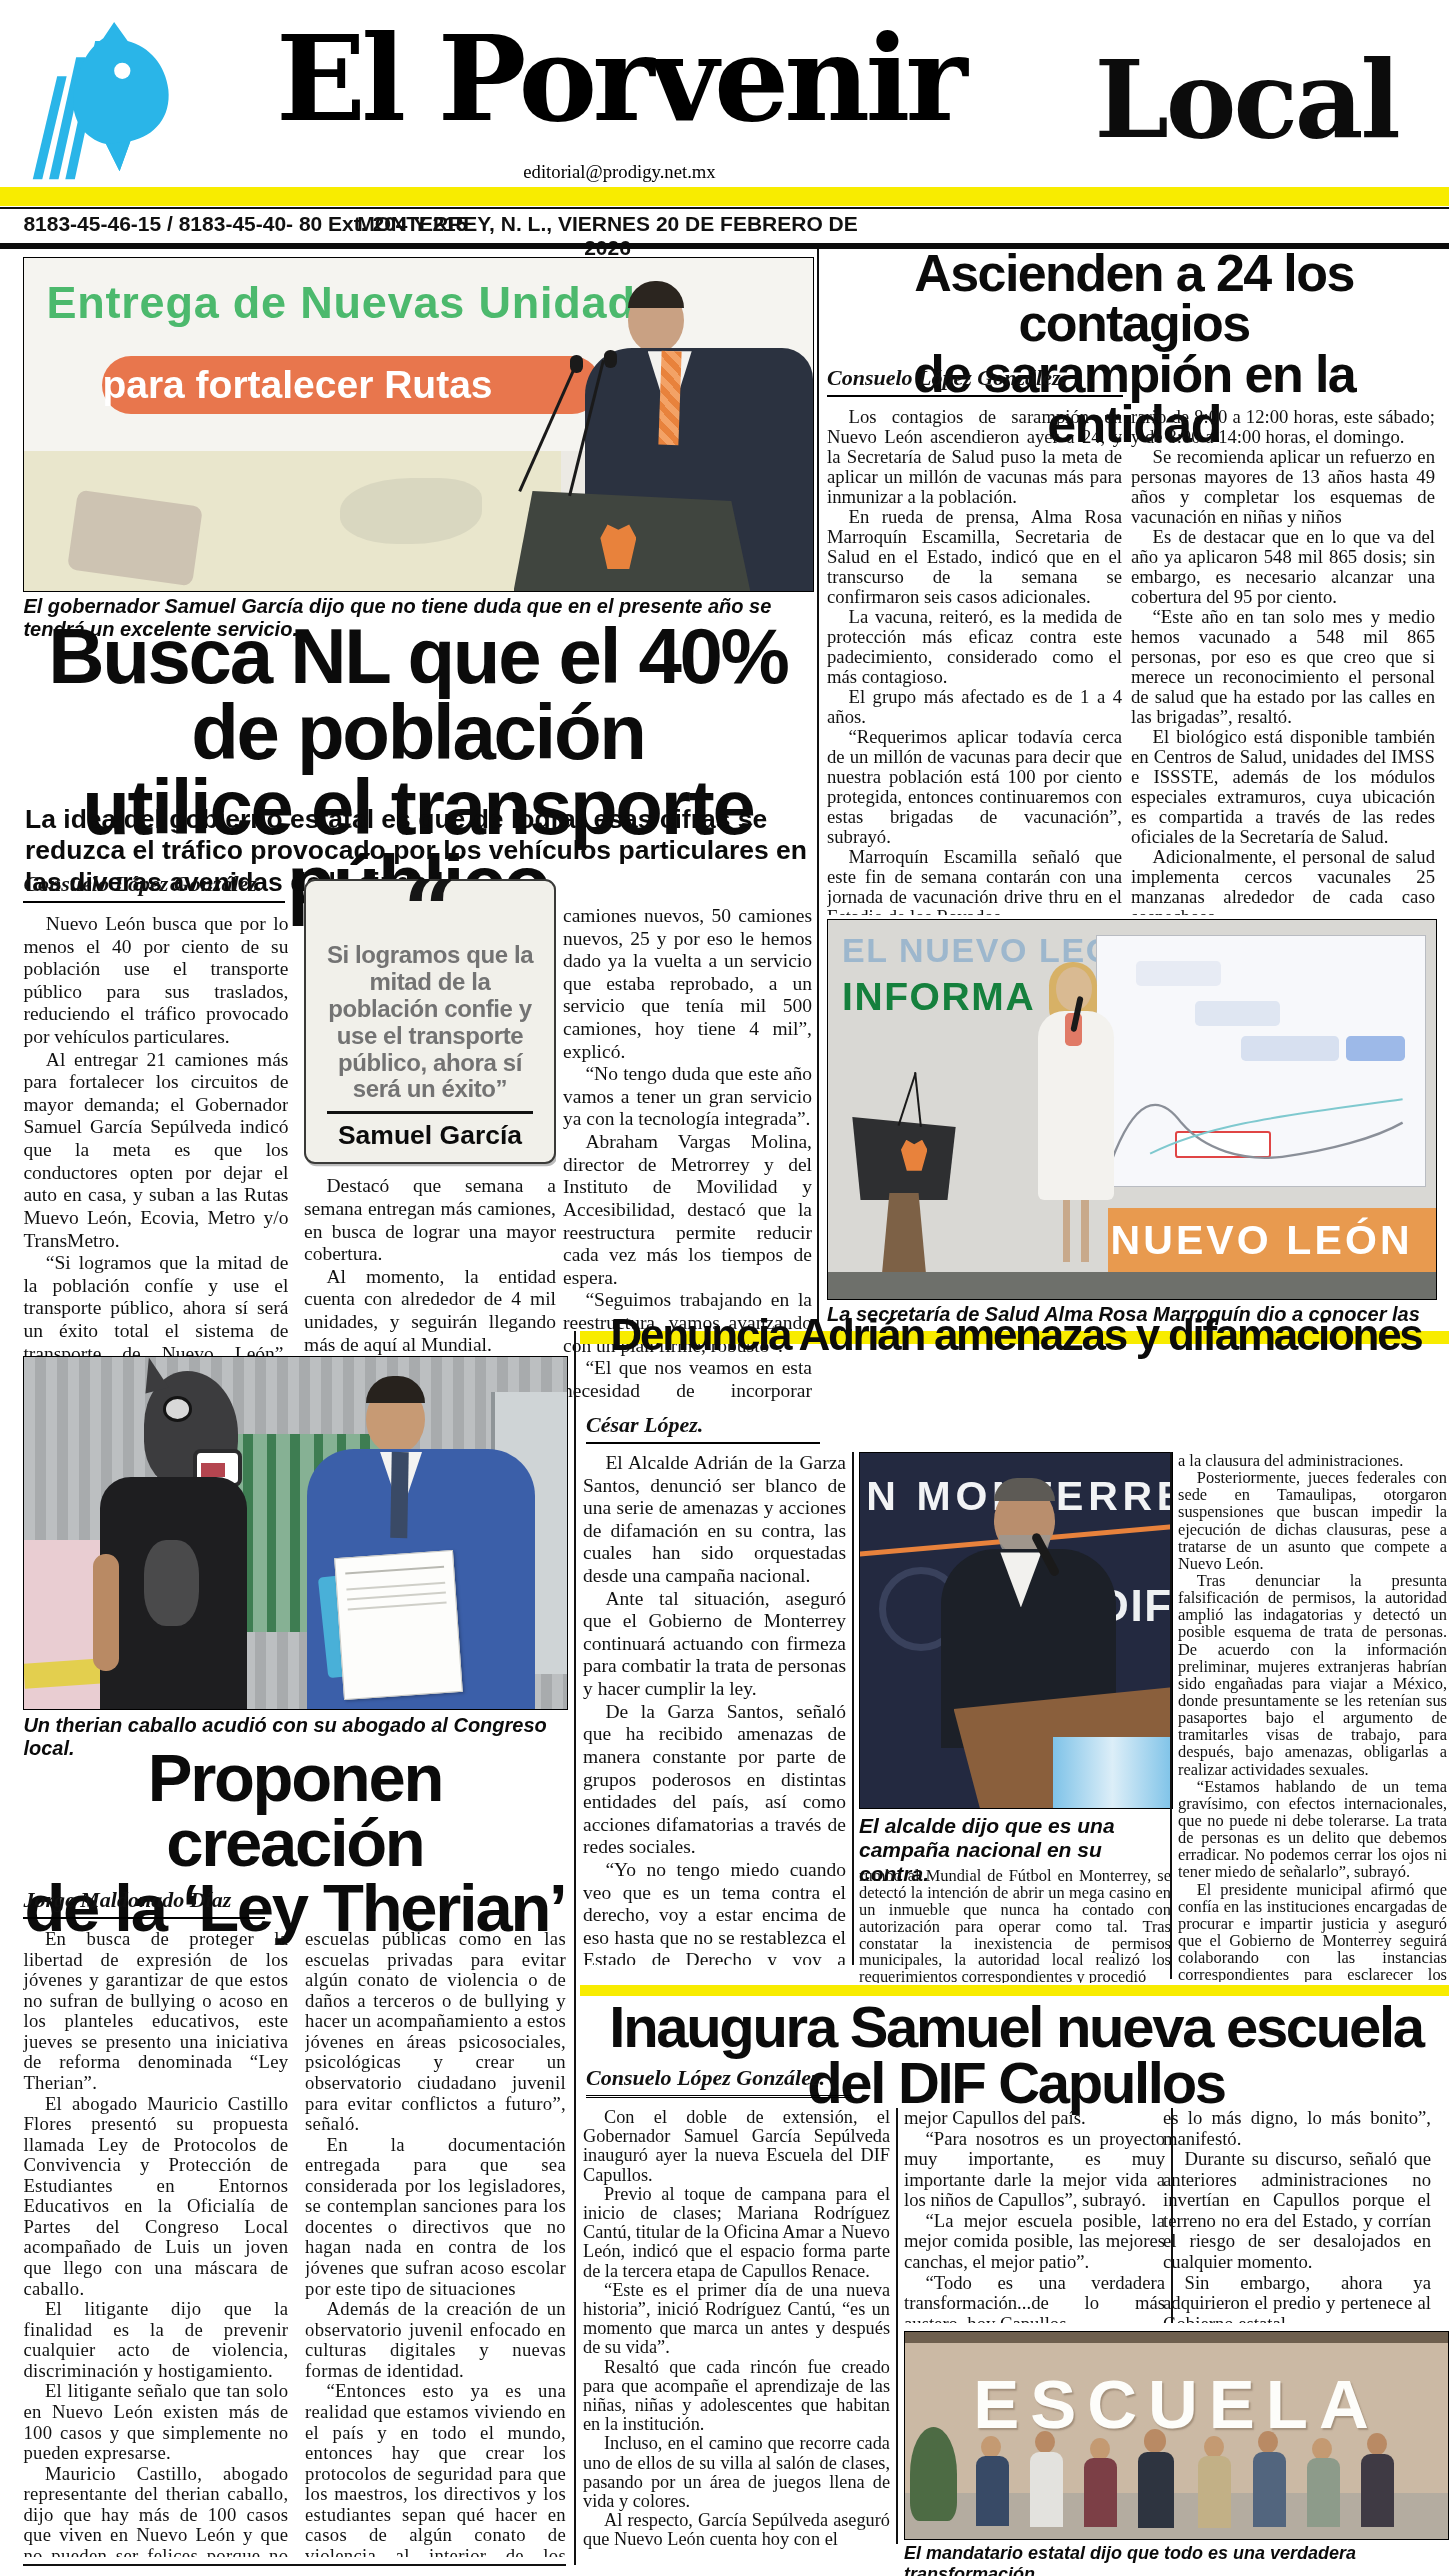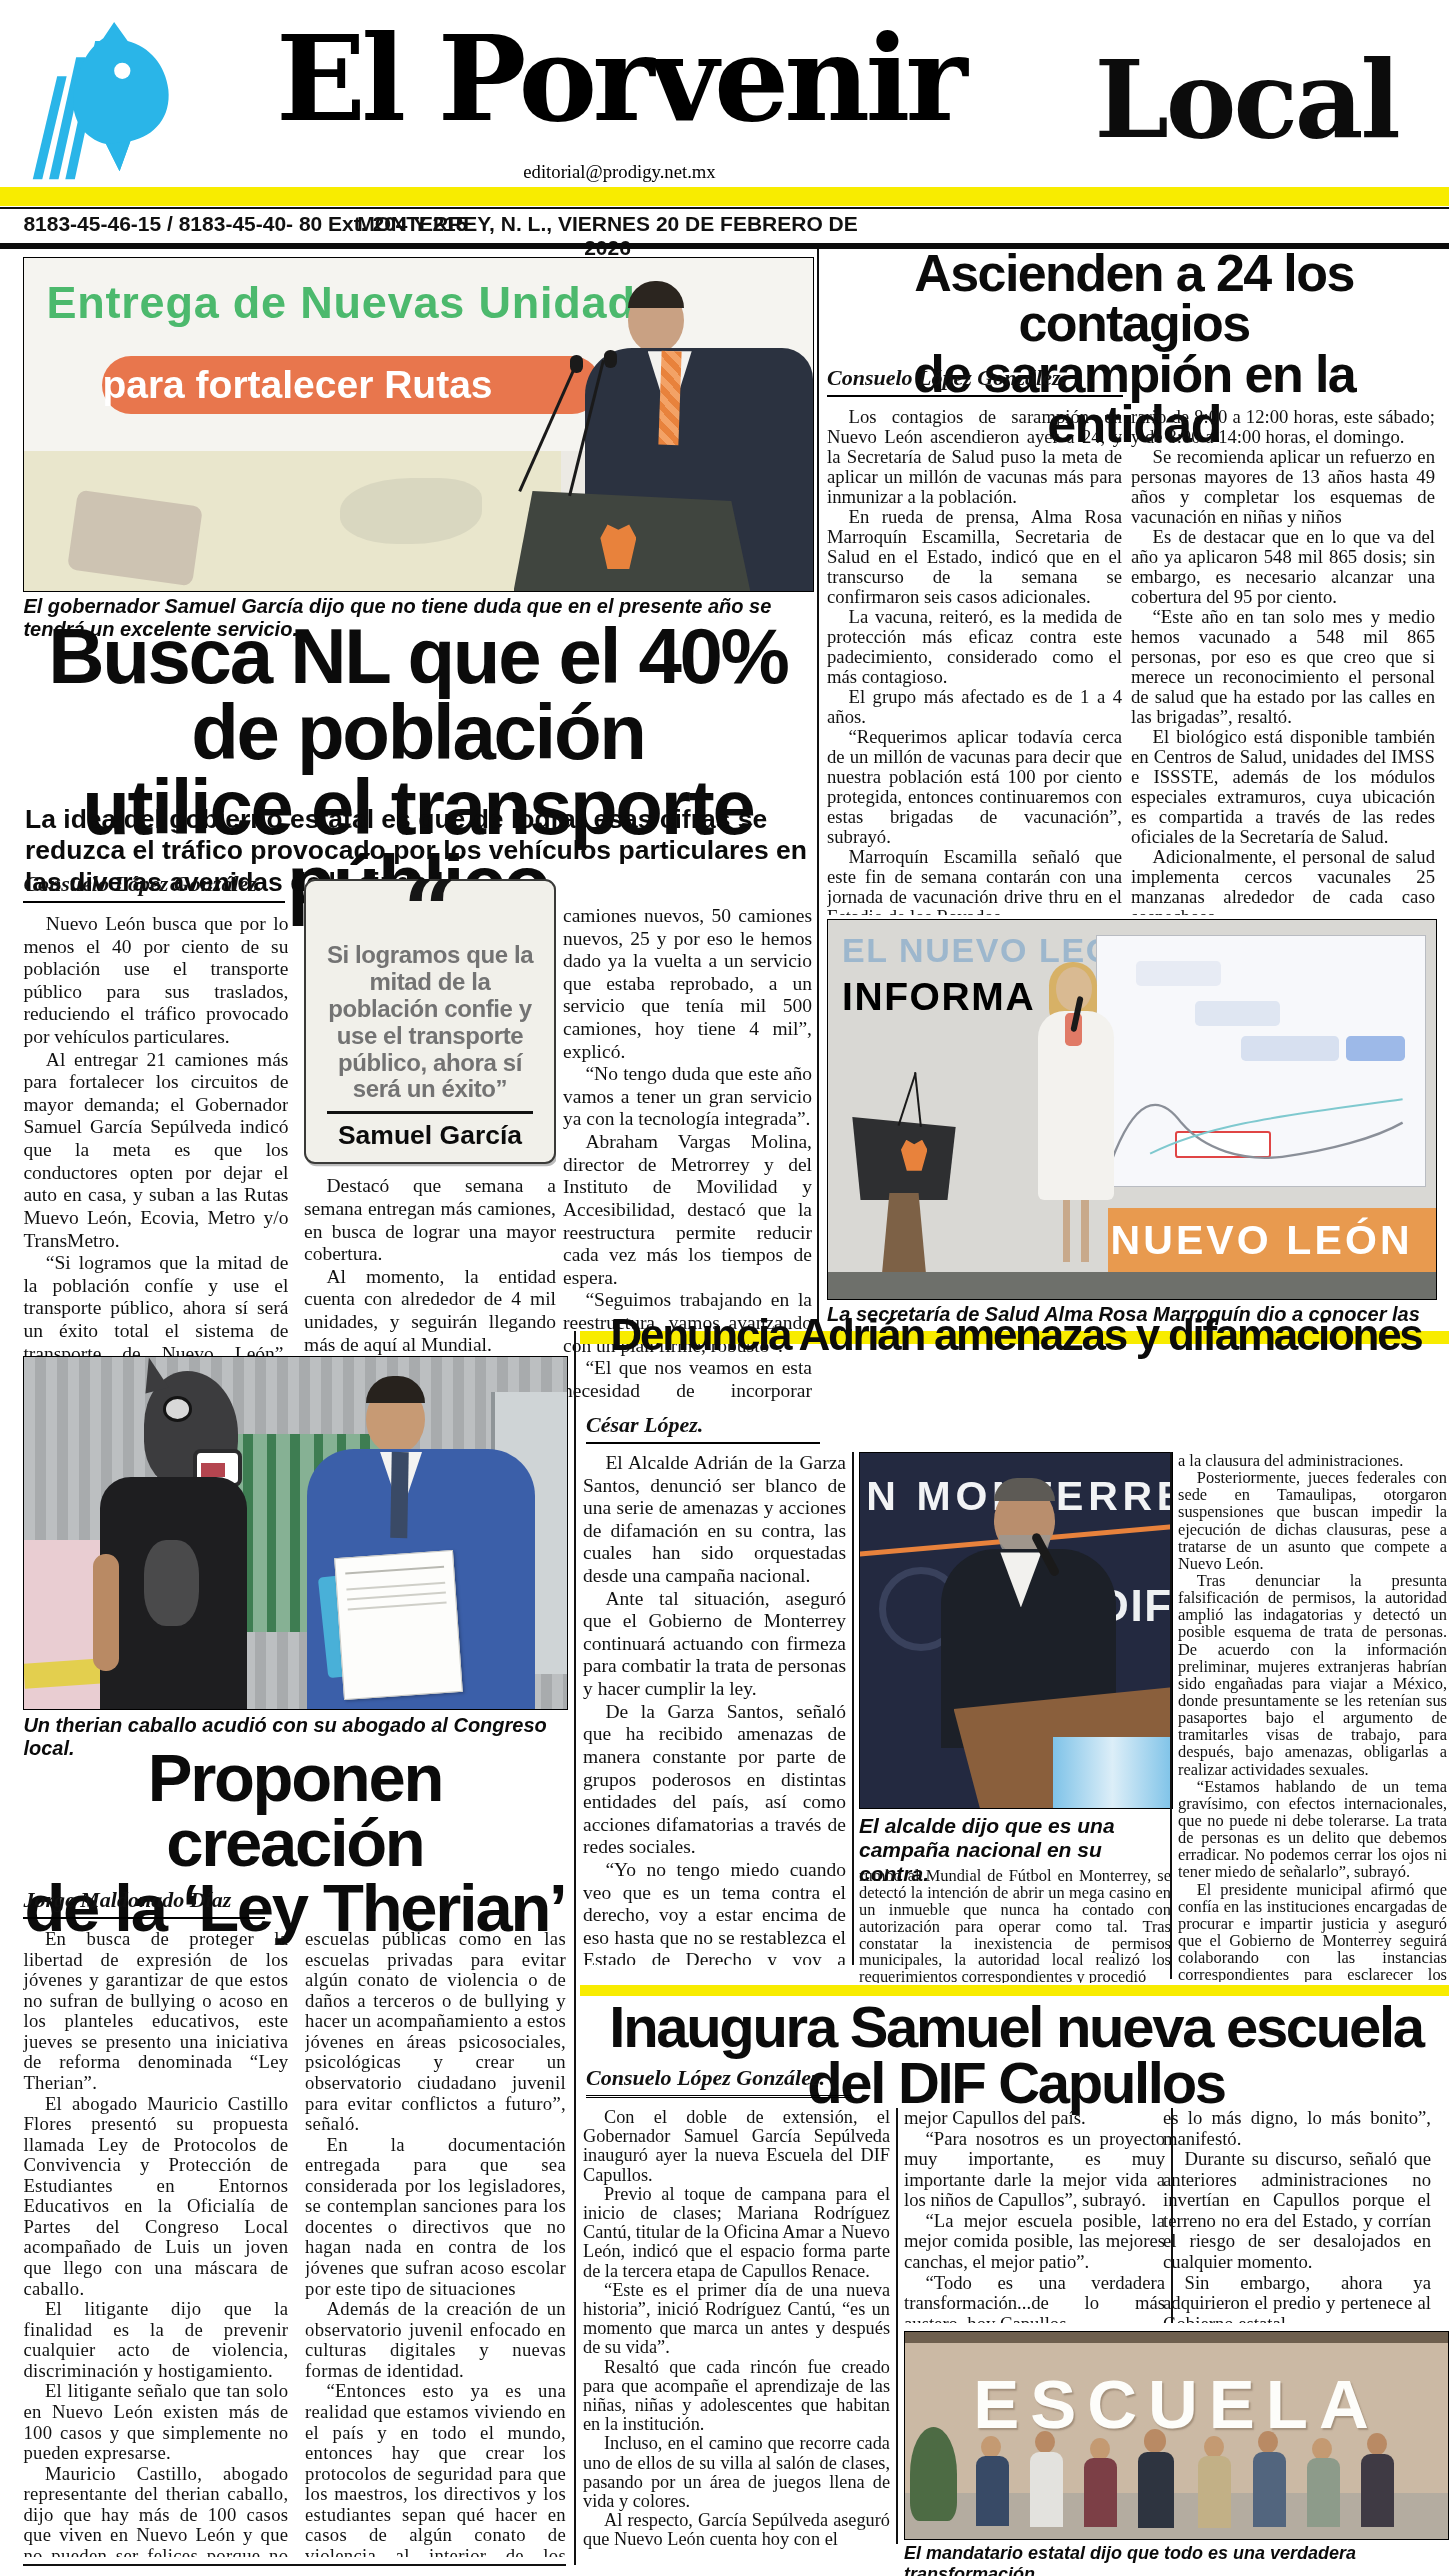--- a/index.html
+++ b/index.html
@@ -156,21 +156,21 @@
       <p>rario de 8:00 a 12:00 horas, este sábado; y de 8:00 a 14:00 horas, el domingo.</p>
       <p>Se recomienda aplicar un refuerzo en personas mayores de 13 años hasta 49 años y completar los esquemas de vacunación en niñas y niños</p>
       <p>Es de destacar que en lo que va del año ya aplicaron 548 mil 865 dosis; sin embargo, es necesario alcanzar una cobertura del 95 por ciento.</p>
       <p>“Este año en tan solo mes y medio hemos vacunado a 548 mil 865 personas, por eso es que creo que si merece un reconocimiento el personal de salud que ha estado por  las calles en las brigadas”, resaltó.</p>
       <p>El biológico está disponible también en Centros de Salud, unidades del IMSS e ISSSTE, además de los módulos especiales extramuros, cuya ubicación es compartida a través de las redes oficiales de la Secretaría de Salud.</p>
       <p>Adicionalmente, el personal de salud implementa cercos vacunales 25 manzanas alrededor de cada caso sospechoso.</p>
     </div>
 
   <div class="photo" style="left:827px;top:919px;width:608px;height:379px;background:#d9d8d4;">
     <div class="abs screen-brand" style="left:14px;top:11px;font-size:34px;color:#9db7cd;">EL NUEVO LEON</div>
-    <div class="abs screen-brand" style="left:14px;top:55px;font-size:39px;color:#000000;">INFORMA</div>
+    <div class="abs screen-brand" style="left:14px;top:55px;font-size:39px;color:#15803d;">INFORMA</div>
     <div class="abs" style="left:44%;top:4%;width:54%;height:66%;background:#f7f8fb;border:0.8px solid #b9bcc2;">
       <div class="abs" style="left:12%;top:10%;width:26%;height:10%;background:#e7ebf4;border-radius:4.7px;"></div>
       <div class="abs" style="left:30%;top:26%;width:26%;height:10%;background:#dfe6f2;border-radius:4.7px;"></div>
       <div class="abs" style="left:44%;top:40%;width:30%;height:10%;background:#d7e0f0;border-radius:4.7px;"></div>
       <div class="abs" style="left:76%;top:40%;width:18%;height:10%;background:#9db9e8;border-radius:4.7px;"></div>
       <div class="abs" style="left:24%;top:78%;width:28%;height:9%;background:#fff;border:2.3px solid #e04545;border-radius:3.1px;"></div>
       <svg class="abs" style="left:2%;top:56%;" width="304" height="101" viewBox="0 0 390 130">
         <path d="M10,110 C40,30 70,20 100,60 C130,95 180,110 230,104 C290,96 350,80 385,60" stroke="#8a8f98" stroke-width="3" fill="none"></path>
         <path d="M60,100 C140,60 240,50 385,30" stroke="#7fc9cf" stroke-width="2.5" fill="none"></path>
       </svg>

